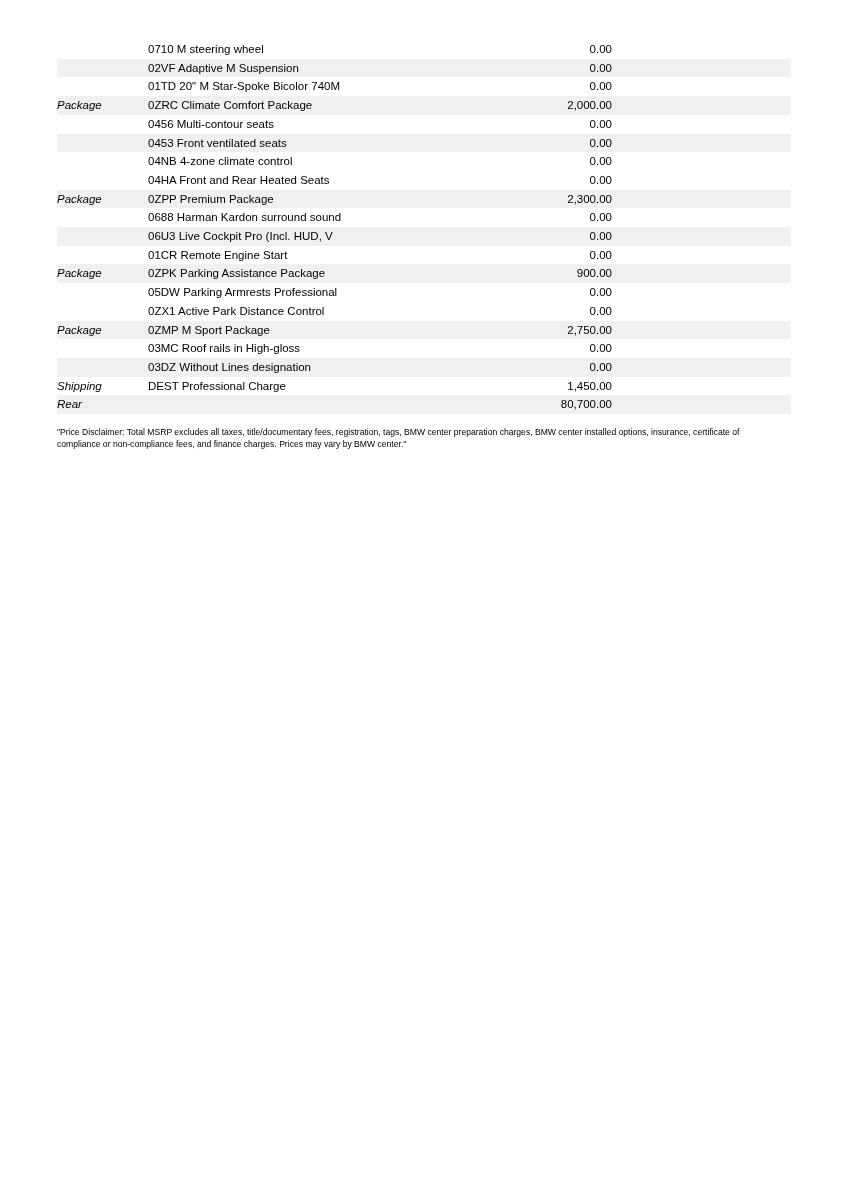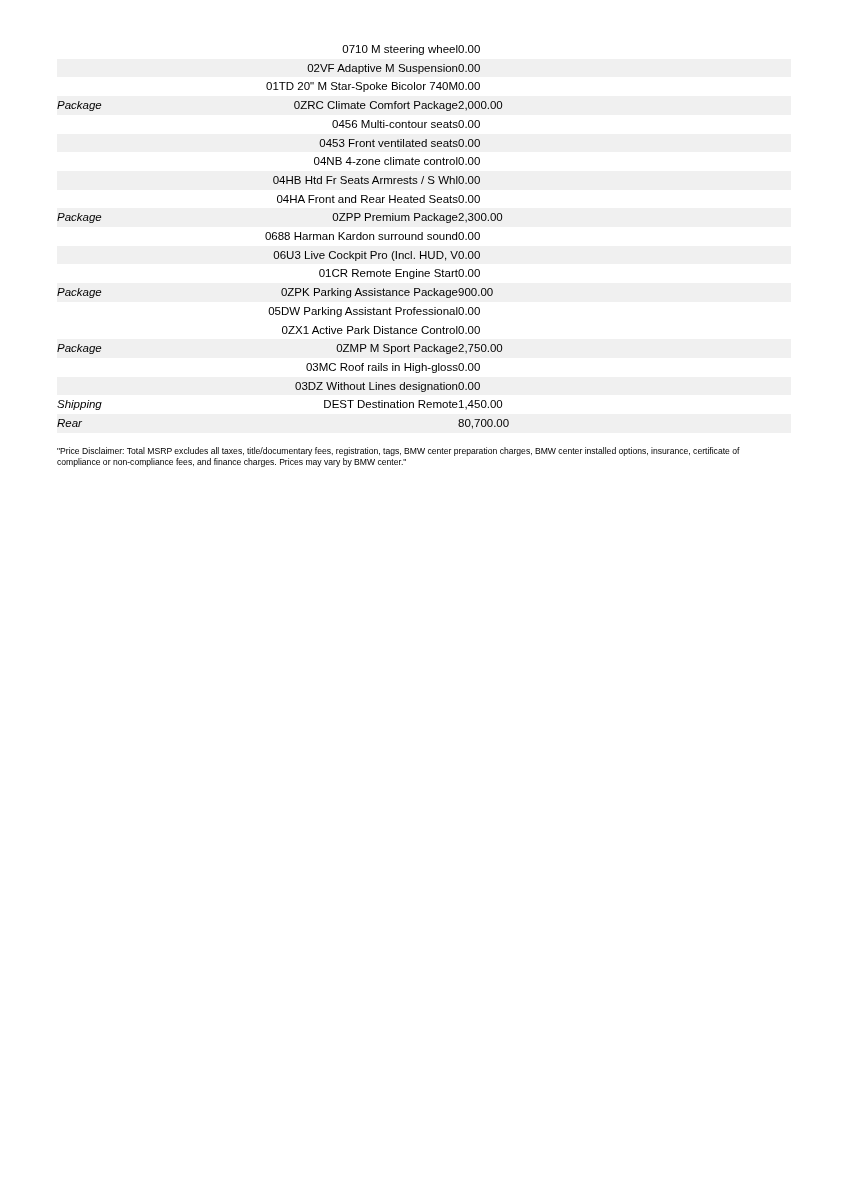--- a/index.html
+++ b/index.html
@@ -36,25 +36,24 @@
     padding: 0;
   }
   td.col-category {
     width: 91px;
     padding-left: 6px;
     box-sizing: border-box;
     font-style: italic;
   }
   td.col-item {
     width: 310px;
-    text-align: right;
   }
   td.col-price {
     width: 154px;
-    text-align: left;
+    text-align: right;
   }
   td.col-spacer {
     width: 179px;
   }
   tr.striped {
     background: var(--stripe, #f0f0f0);
     margin-left: 36px;
   }
   .disclaimer {
     margin: 13px 0 0 0;
@@ -112,26 +111,20 @@
     <td class="col-spacer"></td>
   </tr>
 
   <tr>
     <td class="col-category"></td>
     <td class="col-item">04NB 4-zone climate control</td>
     <td class="col-price">0.00</td>
     <td class="col-spacer"></td>
   </tr>
 
-  <tr class="striped">
-    <td class="col-category"></td>
-    <td class="col-item">04HB Htd Fr Seats Armrests / S Whl</td>
-    <td class="col-price">0.00</td>
-    <td class="col-spacer"></td>
-  </tr>
 
   <tr>
     <td class="col-category"></td>
     <td class="col-item">04HA Front and Rear Heated Seats</td>
     <td class="col-price">0.00</td>
     <td class="col-spacer"></td>
   </tr>
 
   <tr class="striped">
     <td class="col-category">Package</td>
@@ -163,21 +156,21 @@
 
   <tr class="striped">
     <td class="col-category">Package</td>
     <td class="col-item">0ZPK Parking Assistance Package</td>
     <td class="col-price">900.00</td>
     <td class="col-spacer"></td>
   </tr>
 
   <tr>
     <td class="col-category"></td>
-    <td class="col-item">05DW Parking Assistant Professional</td>
+    <td class="col-item">05DW Parking Armrests Professional</td>
     <td class="col-price">0.00</td>
     <td class="col-spacer"></td>
   </tr>
 
 
   <tr>
     <td class="col-category"></td>
     <td class="col-item">0ZX1 Active Park Distance Control</td>
     <td class="col-price">0.00</td>
     <td class="col-spacer"></td>
@@ -199,21 +192,21 @@
 
   <tr class="striped">
     <td class="col-category"></td>
     <td class="col-item">03DZ Without Lines designation</td>
     <td class="col-price">0.00</td>
     <td class="col-spacer"></td>
   </tr>
 
   <tr>
     <td class="col-category">Shipping</td>
-    <td class="col-item">DEST Destination Remote</td>
+    <td class="col-item">DEST Professional Charge</td>
     <td class="col-price">1,450.00</td>
     <td class="col-spacer"></td>
   </tr>
 
   <tr class="striped">
     <td class="col-category">Rear</td>
     <td class="col-item"></td>
     <td class="col-price">80,700.00</td>
     <td class="col-spacer"></td>
   </tr>

